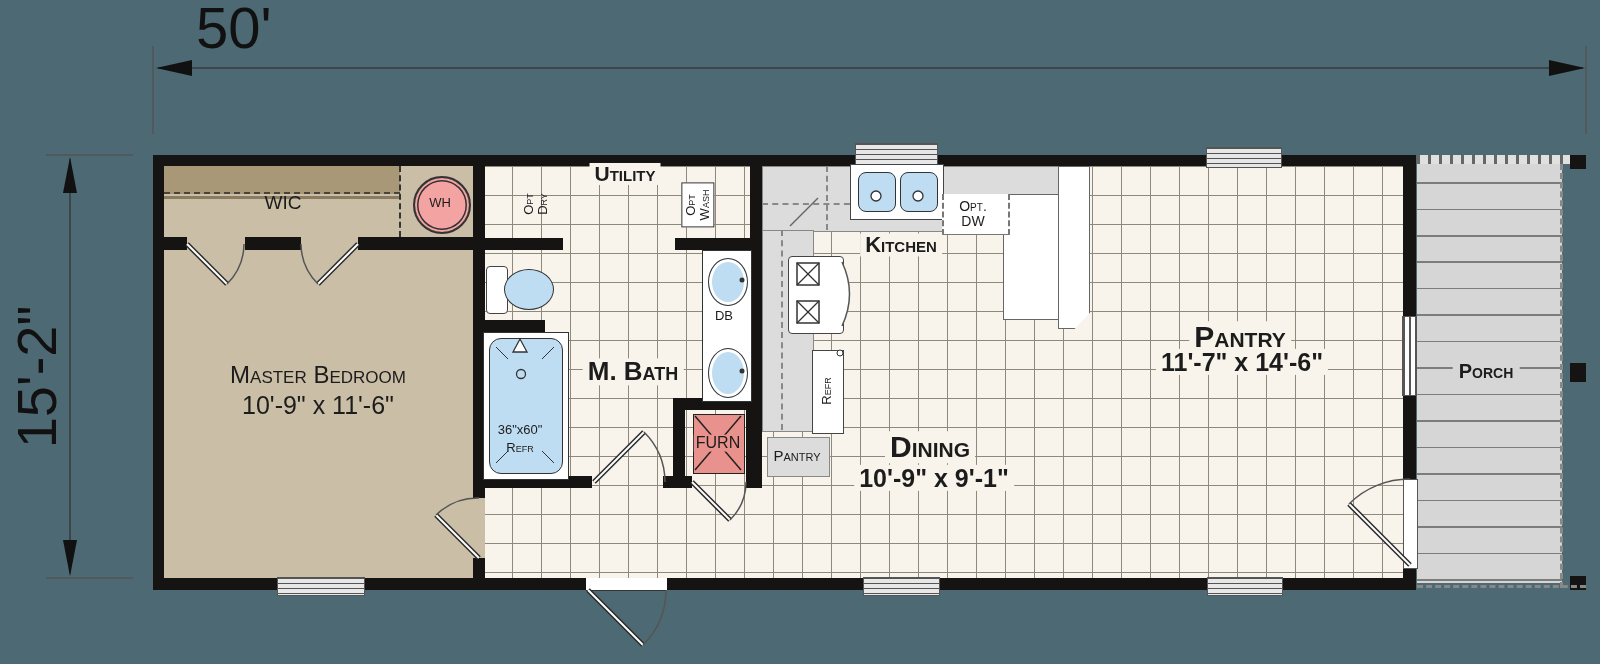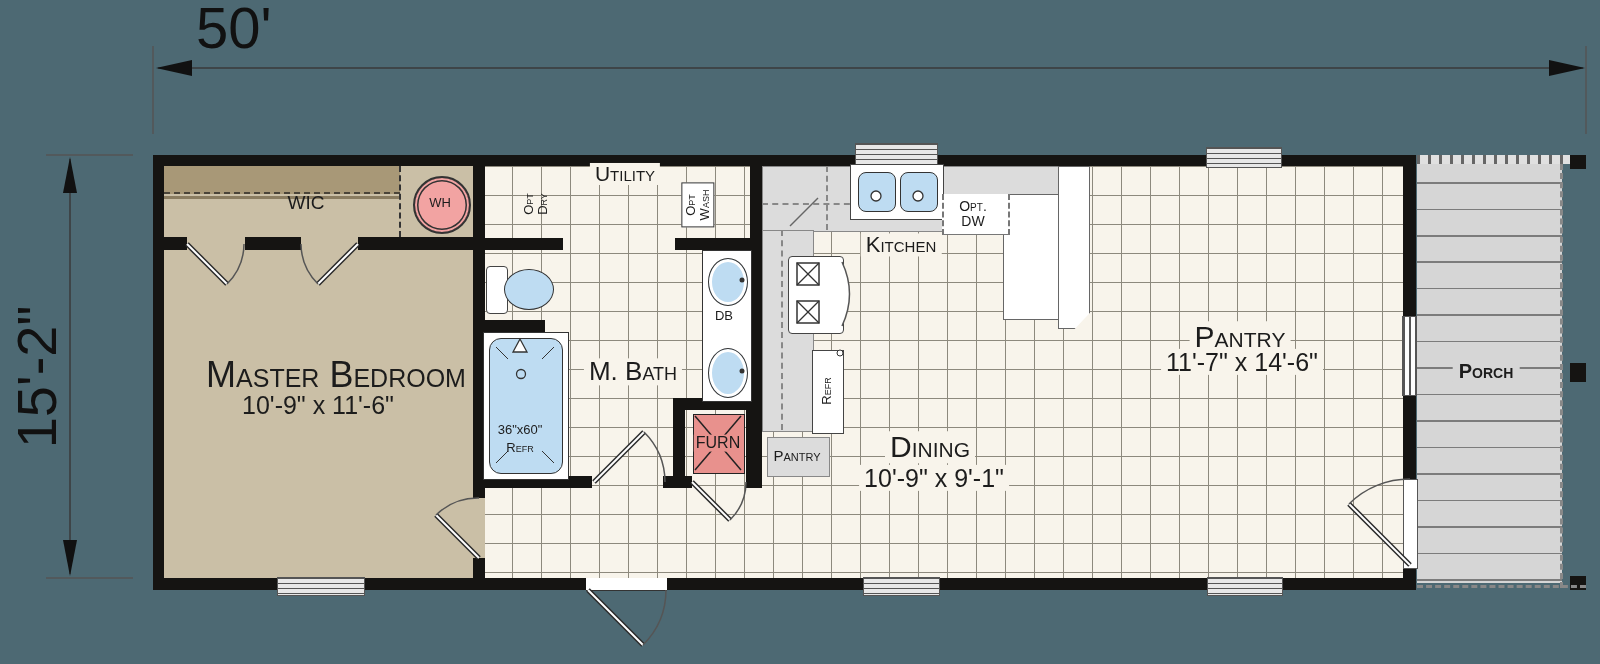--- a/index.html
+++ b/index.html
@@ -13,21 +13,21 @@
         font-family:"Liberation Sans",sans-serif;color:var(--text);overflow:hidden;}
   .abs{position:absolute;}
   .wall{position:absolute;background:var(--wall);z-index:2;}
   .floor{position:absolute;background-color:var(--tile);
     background-image:repeating-linear-gradient(90deg,var(--grid) 0 1px,transparent 1px 29px),
                      repeating-linear-gradient(180deg,var(--grid) 0 1px,transparent 1px 29px);
     z-index:0;}
   .tan{position:absolute;background:var(--tan);z-index:1;}
   .lbl{position:absolute;transform:translate(-50%,-50%);font-variant:small-caps;
        white-space:nowrap;color:var(--text);z-index:6;line-height:1.05;text-align:center;}
-  .chip{background:var(--tile);padding:0 5px;}
+  .chip{background:var(--tile);padding:0 5px;font-weight:bold;}
   .v-lbl{transform:translate(-50%,-50%) rotate(-90deg);}
   .dim{position:absolute;color:#111;font-family:"Liberation Sans",sans-serif;z-index:6;}
   .win-h{position:absolute;background:#e7e7e7;border:1px solid #555;z-index:3;
     background-image:repeating-linear-gradient(180deg,#555 0 1px,transparent 1px 5px);}
   .win-v{position:absolute;background:#fdfdfd;border:1px solid #555;z-index:3;
     background-image:repeating-linear-gradient(90deg,#555 0 1.5px,transparent 1.5px 6px);}
   .white-box{position:absolute;background:#fff;border:1.5px solid #444;z-index:4;}
   .gray-box{position:absolute;background:var(--counter);border:1px solid #888;z-index:3;}
   .dash-line{position:absolute;z-index:4;}
   svg.overlay{position:absolute;left:0;top:0;z-index:5;pointer-events:none;}
@@ -199,24 +199,24 @@
     <g>
       <circle cx="876" cy="196" r="5" fill="#fff" stroke="#333" stroke-width="1.3"></circle>
       <circle cx="918" cy="196" r="5" fill="#fff" stroke="#333" stroke-width="1.3"></circle>
       <circle cx="742" cy="280" r="2.5" fill="#333"></circle>
       <circle cx="742" cy="371" r="2.5" fill="#333"></circle>
       <circle cx="840" cy="353" r="3" fill="#fff" stroke="#333" stroke-width="1"></circle>
       <line x1="790" y1="226" x2="818" y2="198" stroke="#666" stroke-width="1.5"></line>
     </g>
   </svg>
 
-  <div class="lbl" style="left:283px;top:203px;font-size:19px;margin-left:23px;">WIC</div>
+  <div class="lbl" style="left:283px;top:203px;font-size:19px;">WIC</div>
   <div class="lbl" style="left:440px;top:203px;font-size:13px;z-index:6;">WH</div>
   <div class="lbl chip" style="left:625px;top:174px;font-size:21px;">Utility</div>
-  <div class="lbl" style="left:336px;top:375px;font-size:36px;text-align:right;">Master Bedroom</div>
+  <div class="lbl" style="left:318px;top:375px;font-size:24px;text-align:right;">Master Bedroom</div>
   <div class="lbl" style="left:318px;top:405px;font-size:25px;font-variant:normal;">10'-9" x 11'-6"</div>
   <div class="lbl chip" style="left:633px;top:372px;font-size:26px;">M. Bath</div>
   <div class="lbl" style="left:520px;top:430px;font-size:13px;font-variant:normal;z-index:6;">36"x60"</div>
   <div class="lbl" style="left:520px;top:448px;font-size:13px;z-index:6;">Refr</div>
   <div class="lbl" style="left:724px;top:316px;font-size:13px;">DB</div>
   <div class="lbl" style="left:718px;top:443px;font-size:16px;background:var(--red);padding:0 2px;">FURN</div>
   <div class="lbl chip" style="left:901px;top:245px;font-size:22px;">Kitchen</div>
   <div class="lbl" style="left:827px;top:391px;font-size:13px;transform:translate(-50%,-50%) rotate(-90deg);">Refr</div>
   <div class="lbl" style="left:797px;top:456px;font-size:15px;">Pantry</div>
   <div class="lbl chip" style="left:930px;top:447px;font-size:30px;">Dining</div>

